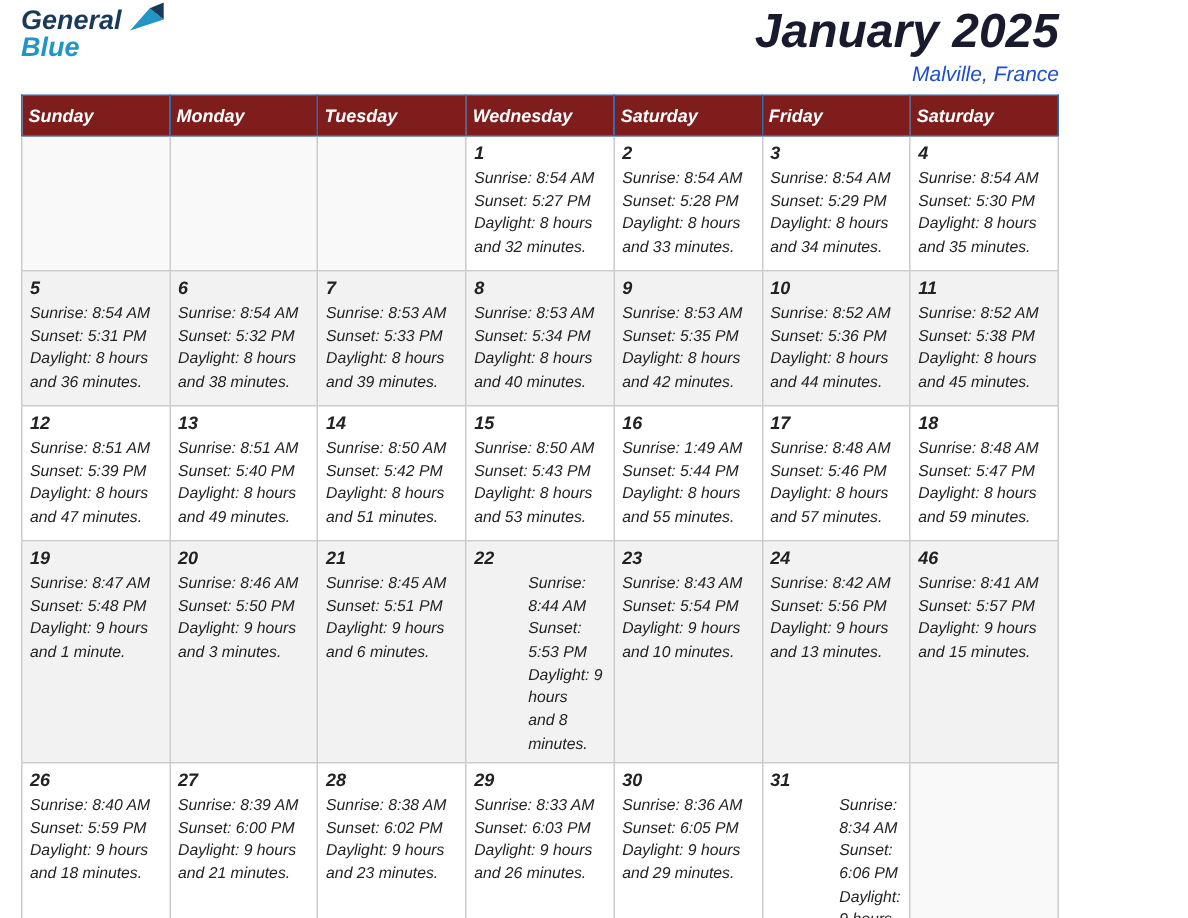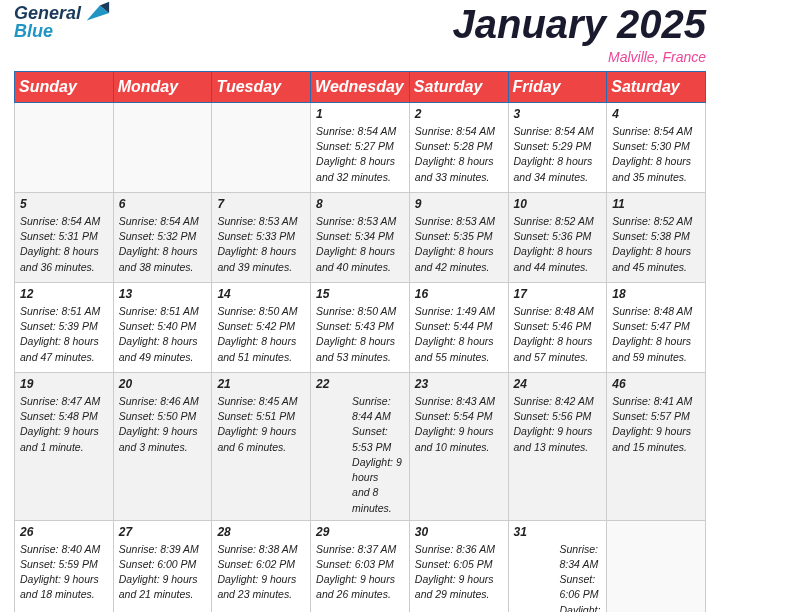--- a/index.html
+++ b/index.html
@@ -37,41 +37,41 @@
     .logo-icon {
       width: 28px;
       height: 28px;
       margin-left: 2px;
       margin-top: -4px;
     }
     .title-block {
       text-align: right;
     }
     .month-title {
-      font-size: 40px;
+      font-size: 32px;
       font-weight: bold;
       color: #1a1a2e;
     }
     .location {
       font-size: 14px;
-      color: #ec4899;
+      color: #1d4ed8;
       margin-top: 2px;
     }
     .calendar {
       width: 100%;
       border-collapse: collapse;
       border: 1px solid #aaa;
       font-size: 11px;
     }
     .calendar th {
-      background: #ef4444;
+      background: #7f1d1d;
       color: #fff;
       padding: 6px 4px;
       text-align: left;
-      font-size: 16px;
+      font-size: 12px;
       font-weight: bold;
       border: 1px solid #2b6cb0;
     }
     .calendar td {
       vertical-align: top;
       border: 1px solid #ccc;
       padding: 4px 5px;
       width: calc(100% / 7);
       min-height: 80px;
       height: 90px;
@@ -336,21 +336,21 @@
           </td>
           <td>
             <div class="day-num">28</div>
             <div class="day-info" style="white-space: pre-line;">Sunrise: 8:38 AM
 Sunset: 6:02 PM
 Daylight: 9 hours
 and 23 minutes.</div>
           </td>
           <td>
             <div class="day-num">29</div>
-            <div class="day-info" style="white-space: pre-line;">Sunrise: 8:37 AM
+            <div class="day-info" style="white-space: pre-line;">Sunrise: 8:33 AM
 Sunset: 6:03 PM
 Daylight: 9 hours
 and 26 minutes.</div>
           </td>
           <td>
             <div class="day-num">30</div>
             <div class="day-info" style="white-space: pre-line;">Sunrise: 8:36 AM
 Sunset: 6:05 PM
 Daylight: 9 hours
 and 29 minutes.</div>

